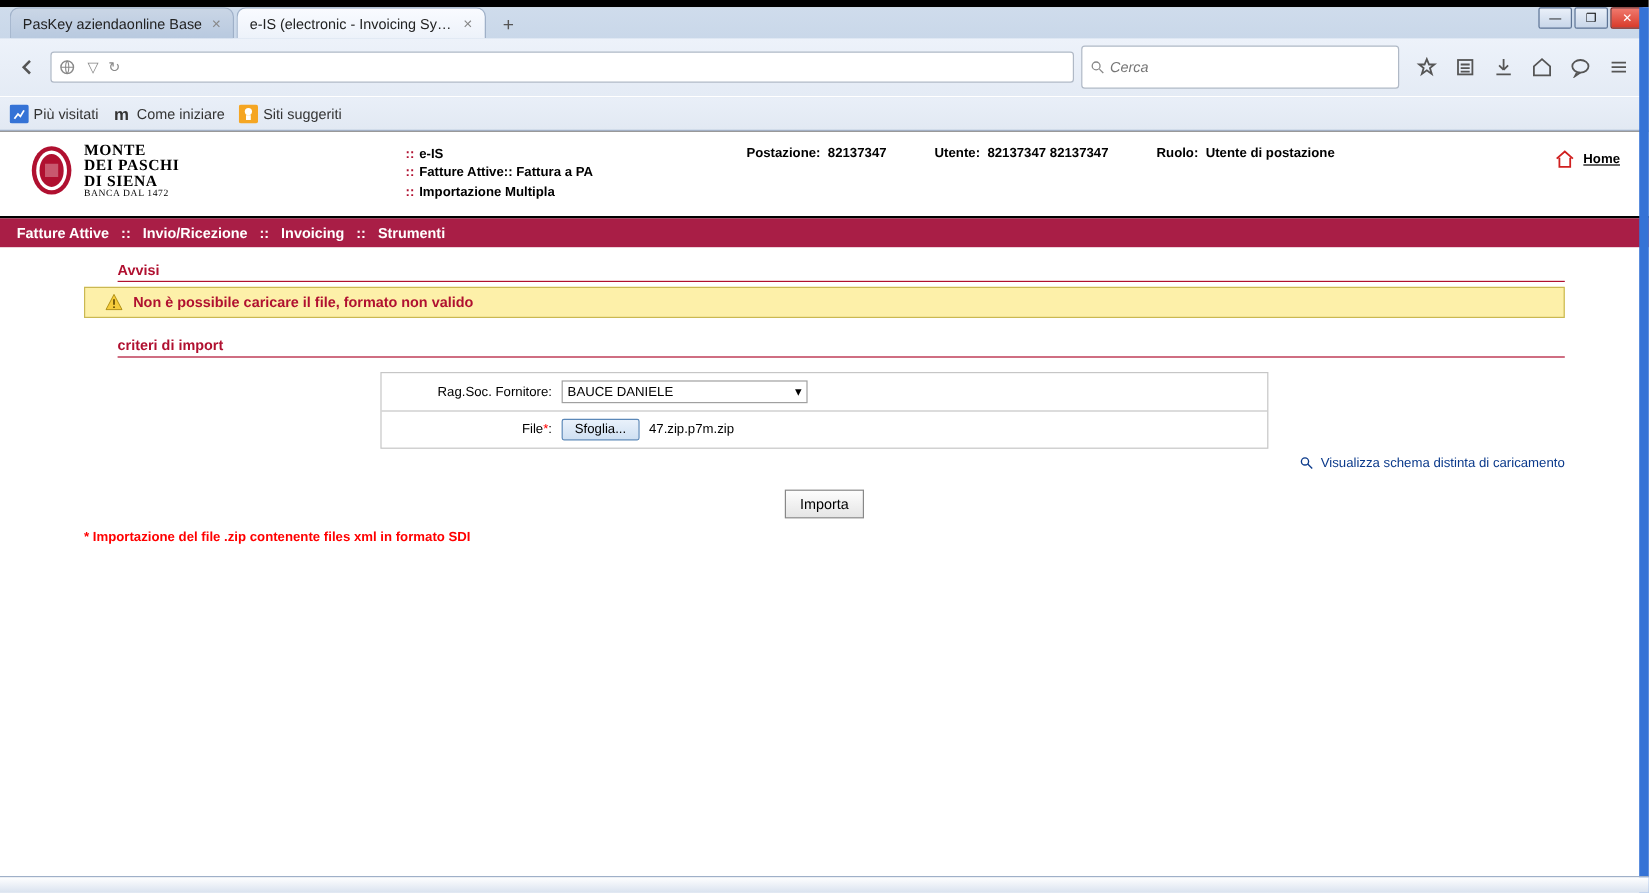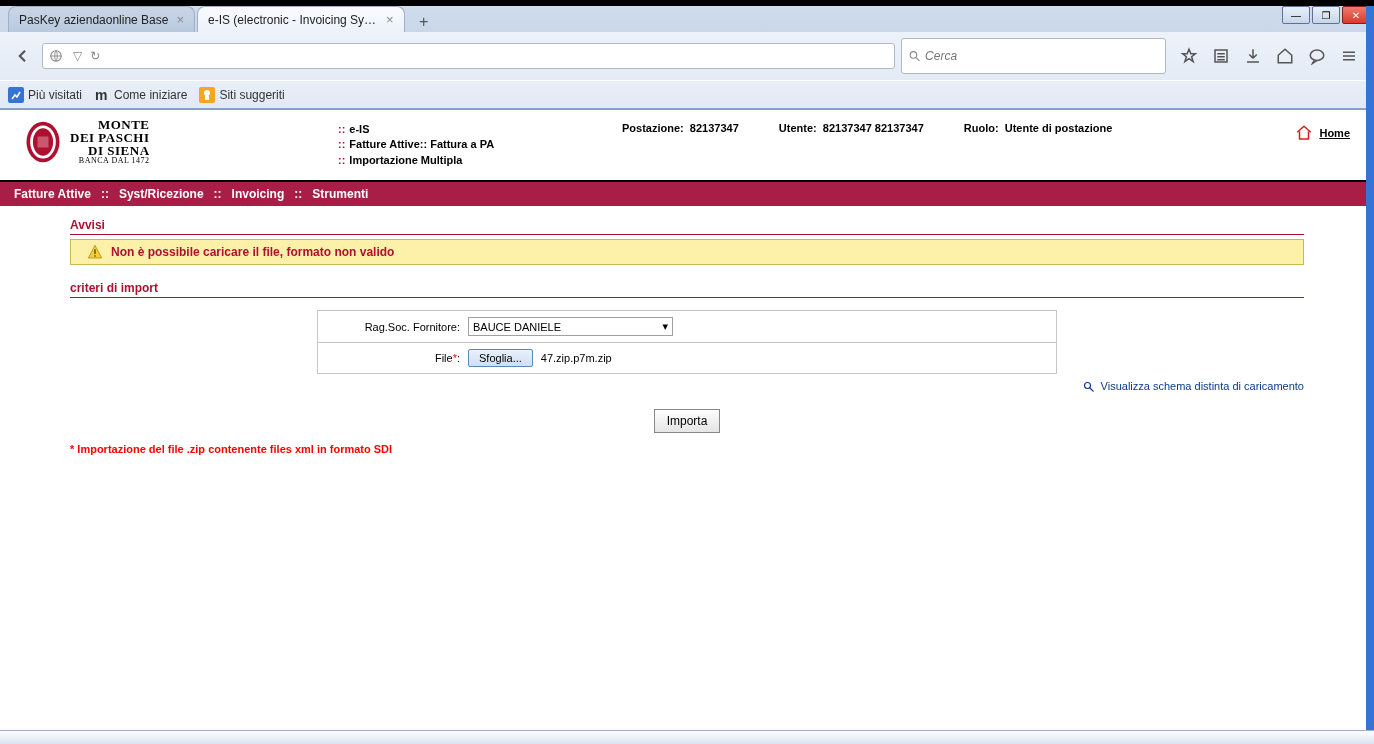--- a/index.html
+++ b/index.html
@@ -36,41 +36,41 @@
 
     .bookmarks-row { display: flex; align-items: center; padding: 4px 8px; gap: 12px; background: linear-gradient(#e9eff8,#e2e9f3); border-top: 1px solid #fff; height: 28px; }
     .bookmark-item { display: flex; align-items: center; gap: 4px; font-size: 12px; color: #333; cursor: pointer; }
     .bm-icon { width: 16px; height: 16px; display: flex; align-items: center; justify-content: center; }
 
     
     .page { border-top: 1px solid #999; }
     .page-header { display: flex; align-items: flex-start; padding: 8px 24px 12px; font-size: 11px; color: #000; gap: 24px; }
     .logo-block { display: flex; align-items: center; gap: 8px; min-width: 290px; }
     .logo-shield { width: 38px; height: 44px; }
-    .logo-text { line-height: 1; text-align: right; }
+    .logo-text { line-height: 1; }
     .logo-line1 { font-weight: bold; font-size: 13px; letter-spacing: 0.5px; font-family: Georgia, serif; }
     .logo-line2 { font-weight: bold; font-size: 13px; letter-spacing: 0.5px; font-family: Georgia, serif; }
     .logo-line3 { font-weight: bold; font-size: 13px; letter-spacing: 0.5px; font-family: Georgia, serif; }
     .logo-line4 { font-size: 8px; letter-spacing: 0.5px; font-family: Georgia, serif; }
     .breadcrumb-block { flex: 0 0 auto; padding-top: 4px; line-height: 1.4; min-width: 260px; }
     .breadcrumb-block .crumb { display: block; }
     .breadcrumb-block .sep { color: #b01030; font-weight: bold; margin-right: 4px; }
     .info-block { flex: 1; display: flex; gap: 40px; padding-top: 4px; font-weight: bold; }
     .info-item .lbl { font-weight: bold; }
     .home-block { display: flex; align-items: center; gap: 6px; padding-top: 6px; }
     .home-icon { width: 18px; height: 18px; }
     .home-link { text-decoration: underline; color: #000; font-weight: bold; cursor: pointer; }
 
     .menu-strip { border-top: 2px solid #000; }
     .menu-bar { background: #a91e46; color: #fff; display: flex; padding: 3px 6px; font-size: 12px; font-weight: bold; }
     .menu-item { padding: 2px 8px; cursor: pointer; }
     .menu-sep { padding: 2px 2px; }
 
     .content { padding: 12px 70px; }
-    .section-title { color: #b01030; font-weight: bold; font-size: 12px; border-bottom: 1px solid #b01030; padding-bottom: 2px; margin-bottom: 4px; }
+    .section-title { color: #b01030; font-weight: bold; font-size: 12px; border-bottom: 1px solid #b01030; padding-bottom: 2px; margin-bottom: 4px; margin-left: 28px; }
     .alert-box { background: #fdf0a9; border: 1px solid #cab852; padding: 4px 16px; display: flex; align-items: center; gap: 8px; margin-bottom: 16px; }
     .alert-icon { width: 16px; height: 16px; }
     .alert-text { color: #b01030; font-weight: bold; font-size: 12px; }
 
     .form-box { border: 1px solid #c6c6c6; margin: 0 auto; width: 740px; margin-top: 12px; }
     .form-row { display: flex; align-items: center; border-bottom: 1px solid #c6c6c6; padding: 6px 10px; }
     .form-row:last-child { border-bottom: none; }
     .form-label { width: 140px; text-align: right; font-size: 11px; padding-right: 8px; }
     .req { color: red; }
     .form-select { width: 205px; border: 1px solid #a0a0a0; font-size: 11px; padding: 2px 4px; background: #fff; display: flex; justify-content: space-between; align-items: center; cursor: pointer; }
@@ -228,21 +228,21 @@
           <path fill="none" stroke="#d02020" stroke-width="2" d="M3 11l9-8 9 8M6 10v10h12V10"></path>
         </svg>
       <span class="home-link">Home</span>
     </div>
   </div>
 
   <div class="menu-strip">
     <div class="menu-bar">
       <span class="menu-item">Fatture Attive</span>
       <span class="menu-sep">::</span>
-      <span class="menu-item">Syst/Ricezione</span>
+      <span class="menu-item">Invio/Ricezione</span>
       <span class="menu-sep">::</span>
       <span class="menu-item">Invoicing</span>
       <span class="menu-sep">::</span>
       <span class="menu-item">Strumenti</span>
     </div>
   </div>
 
   <div class="content">
     <div class="section-title">Avvisi</div>
     <div class="alert-box">

